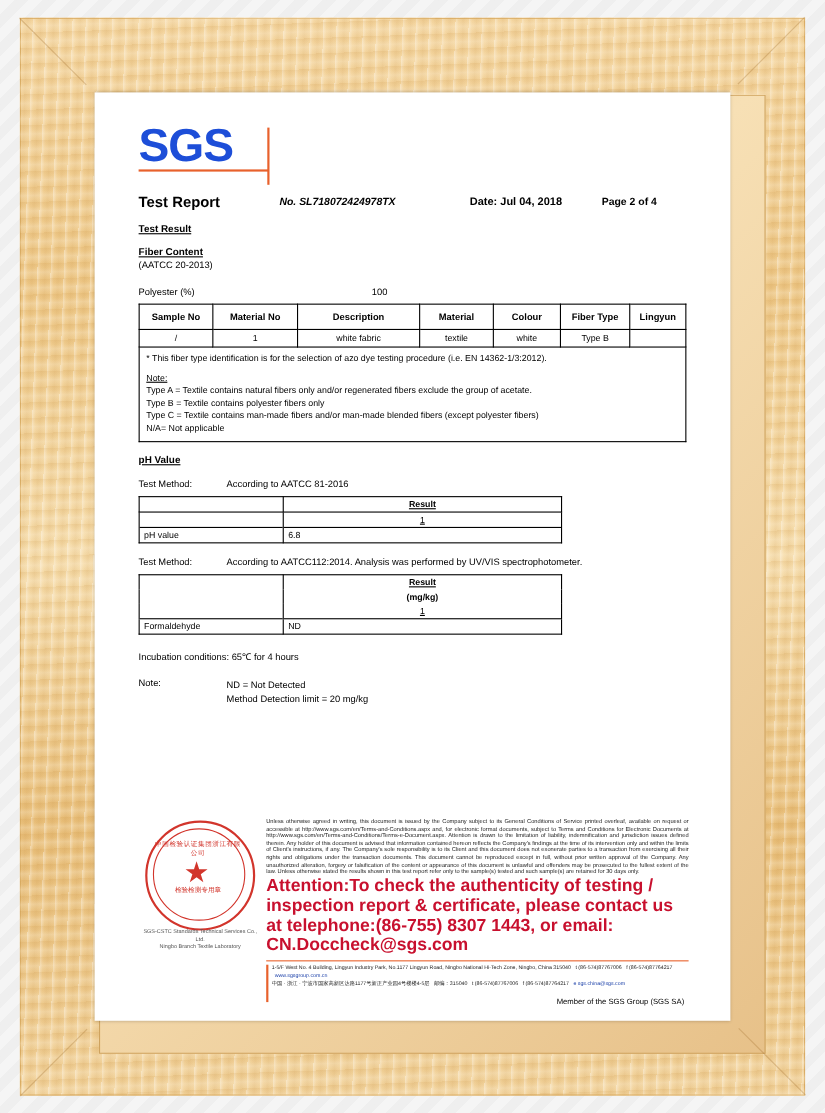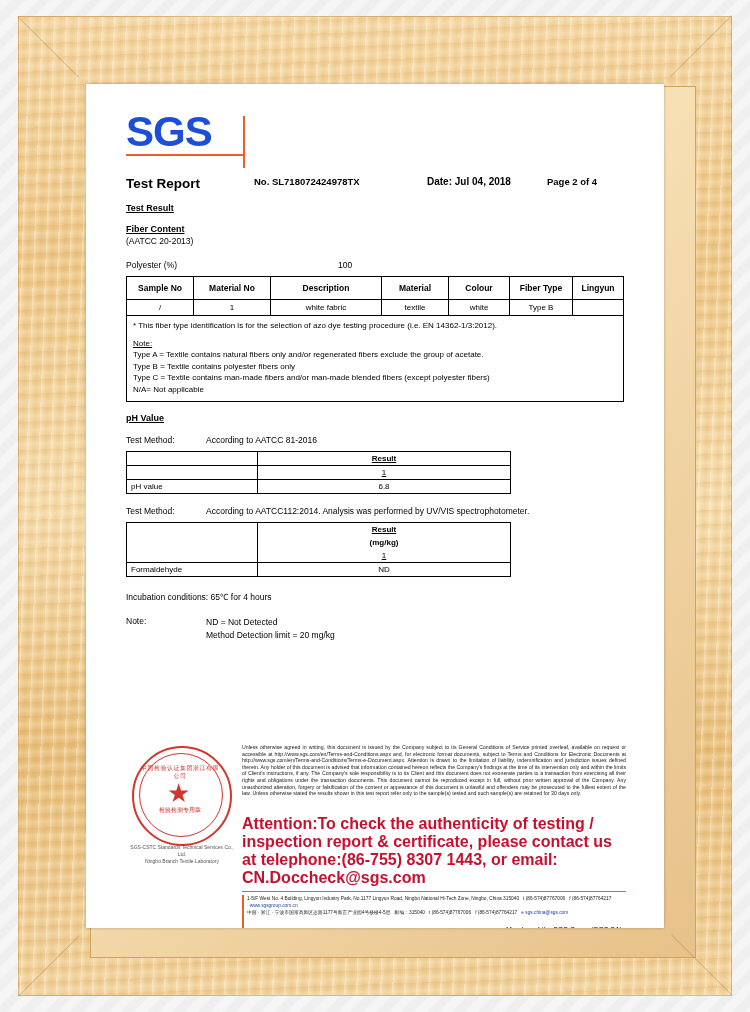--- a/index.html
+++ b/index.html
@@ -120,33 +120,34 @@
     left: 117px;
     top: 6px;
     width: 1.5px;
     height: 52px;
     background: #e8612c;
   }
 
   
   .hdr {
     display: flex;
-    align-items: flex-start;
+    align-items: center;
     margin-top: 10px;
   }
   .hdr-title {
     font-size: 13.5px;
     font-weight: bold;
     color: #000;
     width: 128px;
   }
   .hdr-no {
     font-size: 9.5px;
     font-weight: bold;
     width: 173px;
+    font-style: italic;
   }
   .hdr-date {
     font-size: 10px;
     font-weight: bold;
     width: 120px;
   }
   .hdr-page {
     font-size: 9.5px;
     font-weight: bold;
   }
@@ -216,21 +217,21 @@
   .tbl-result {
     margin-top: 6px;
     table-layout: fixed;
   }
   .tbl-result td {
     border: 1px solid #000;
     padding: 2px 4px;
     font-size: 8px;
   }
   .tbl-result .c-lbl { width: 122px; }
-  .tbl-result .c-val { text-align: center; }
+  .tbl-result .c-val { text-align: left; }
   .res-head {
     font-weight: bold;
     text-decoration: underline;
     text-align: center;
     font-size: 8.5px;
   }
   .no-border-cell {
     border: none !important;
   }
   .cell-sub {
@@ -327,21 +328,21 @@
   .legal p {
     margin: 0;
     font-size: 5.2px;
     line-height: 6.6px;
     color: #1a1a1a;
     text-align: justify;
   }
   .legal .attn {
     color: #c8102e;
     font-weight: bold;
-    margin-top: 18px;
+    margin-top: 0;
     display: block;
   }
   .addr-line {
     border-top: 1px solid #e8612c;
     margin-top: 4px;
     padding-top: 3px;
     position: relative;
   }
   .addr-line .addr-bar {
     position: absolute;

